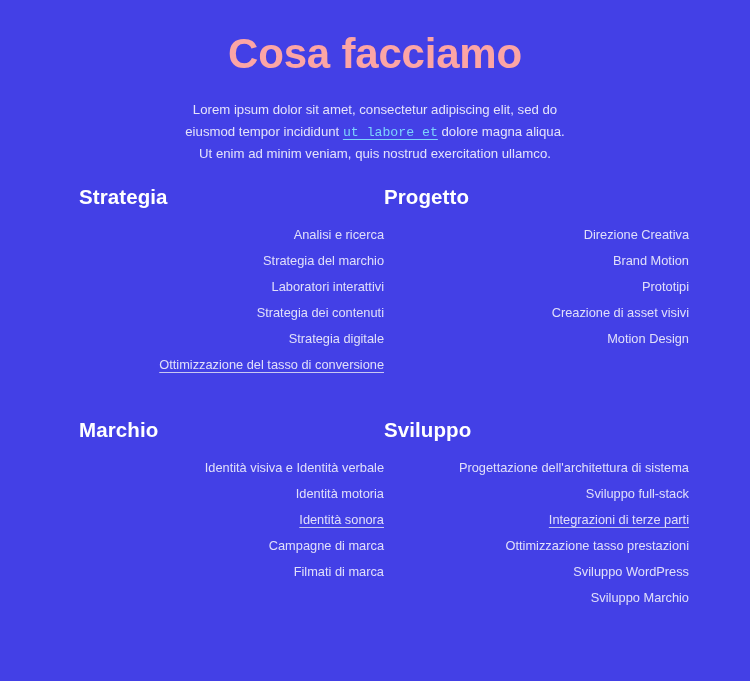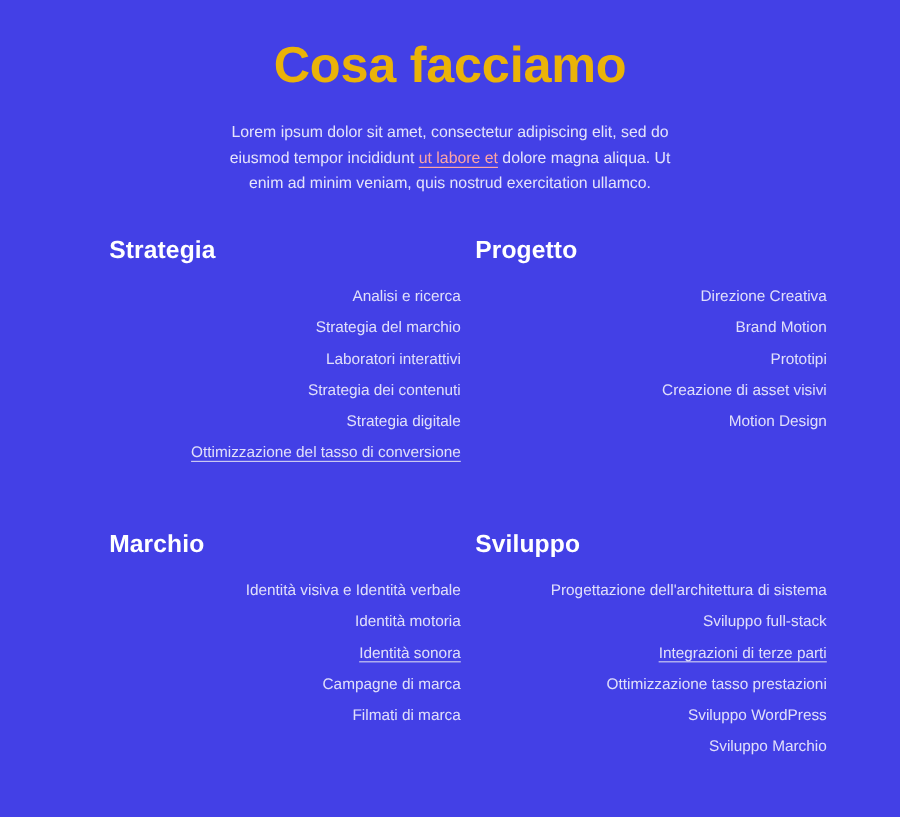--- a/index.html
+++ b/index.html
@@ -25,38 +25,39 @@
   
   .header {
     padding-top: 28px;
     text-align: center;
   }
   .page-title {
     margin: 0;
     font-size: 42px;
     line-height: 52px;
     font-weight: 700;
-    color: #eab308;
+    color: #fca5a5;
     letter-spacing: -0.2px;
   }
   .intro {
     margin: 19px auto 0 auto;
     width: 396px;
     font-size: 13.2px;
     line-height: 21.5px;
     color: #e4e3fb;
     text-align: center;
     font-weight: 400;
   }
   .intro a,
   .intro .inline-link {
-    color: #fca5a5;
+    color: #7dd3fc;
     text-decoration: underline;
     text-underline-offset: 2.5px;
     cursor: pointer;
+    font-family: Liberation Mono, monospace;
   }
 
   
   .groups {
     margin: 0;
     padding: 0 0 0 79px;
     position: absolute;
     top: 184px;
     left: 0;
     width: 750px;
@@ -65,21 +66,21 @@
     grid-template-columns: 305px 305px;
     grid-template-rows: auto auto;
     row-gap: 44px;
     column-gap: 0;
   }
 
   .group {
     width: 305px;
   }
   .group-title {
-    margin: 12px;
+    margin: 0;
     font-size: 20.5px;
     line-height: 26px;
     font-weight: 700;
     color: #ffffff;
     letter-spacing: 0.1px;
   }
   .group-list {
     list-style: none;
     margin: 17px 0 0 0;
     padding: 0;

